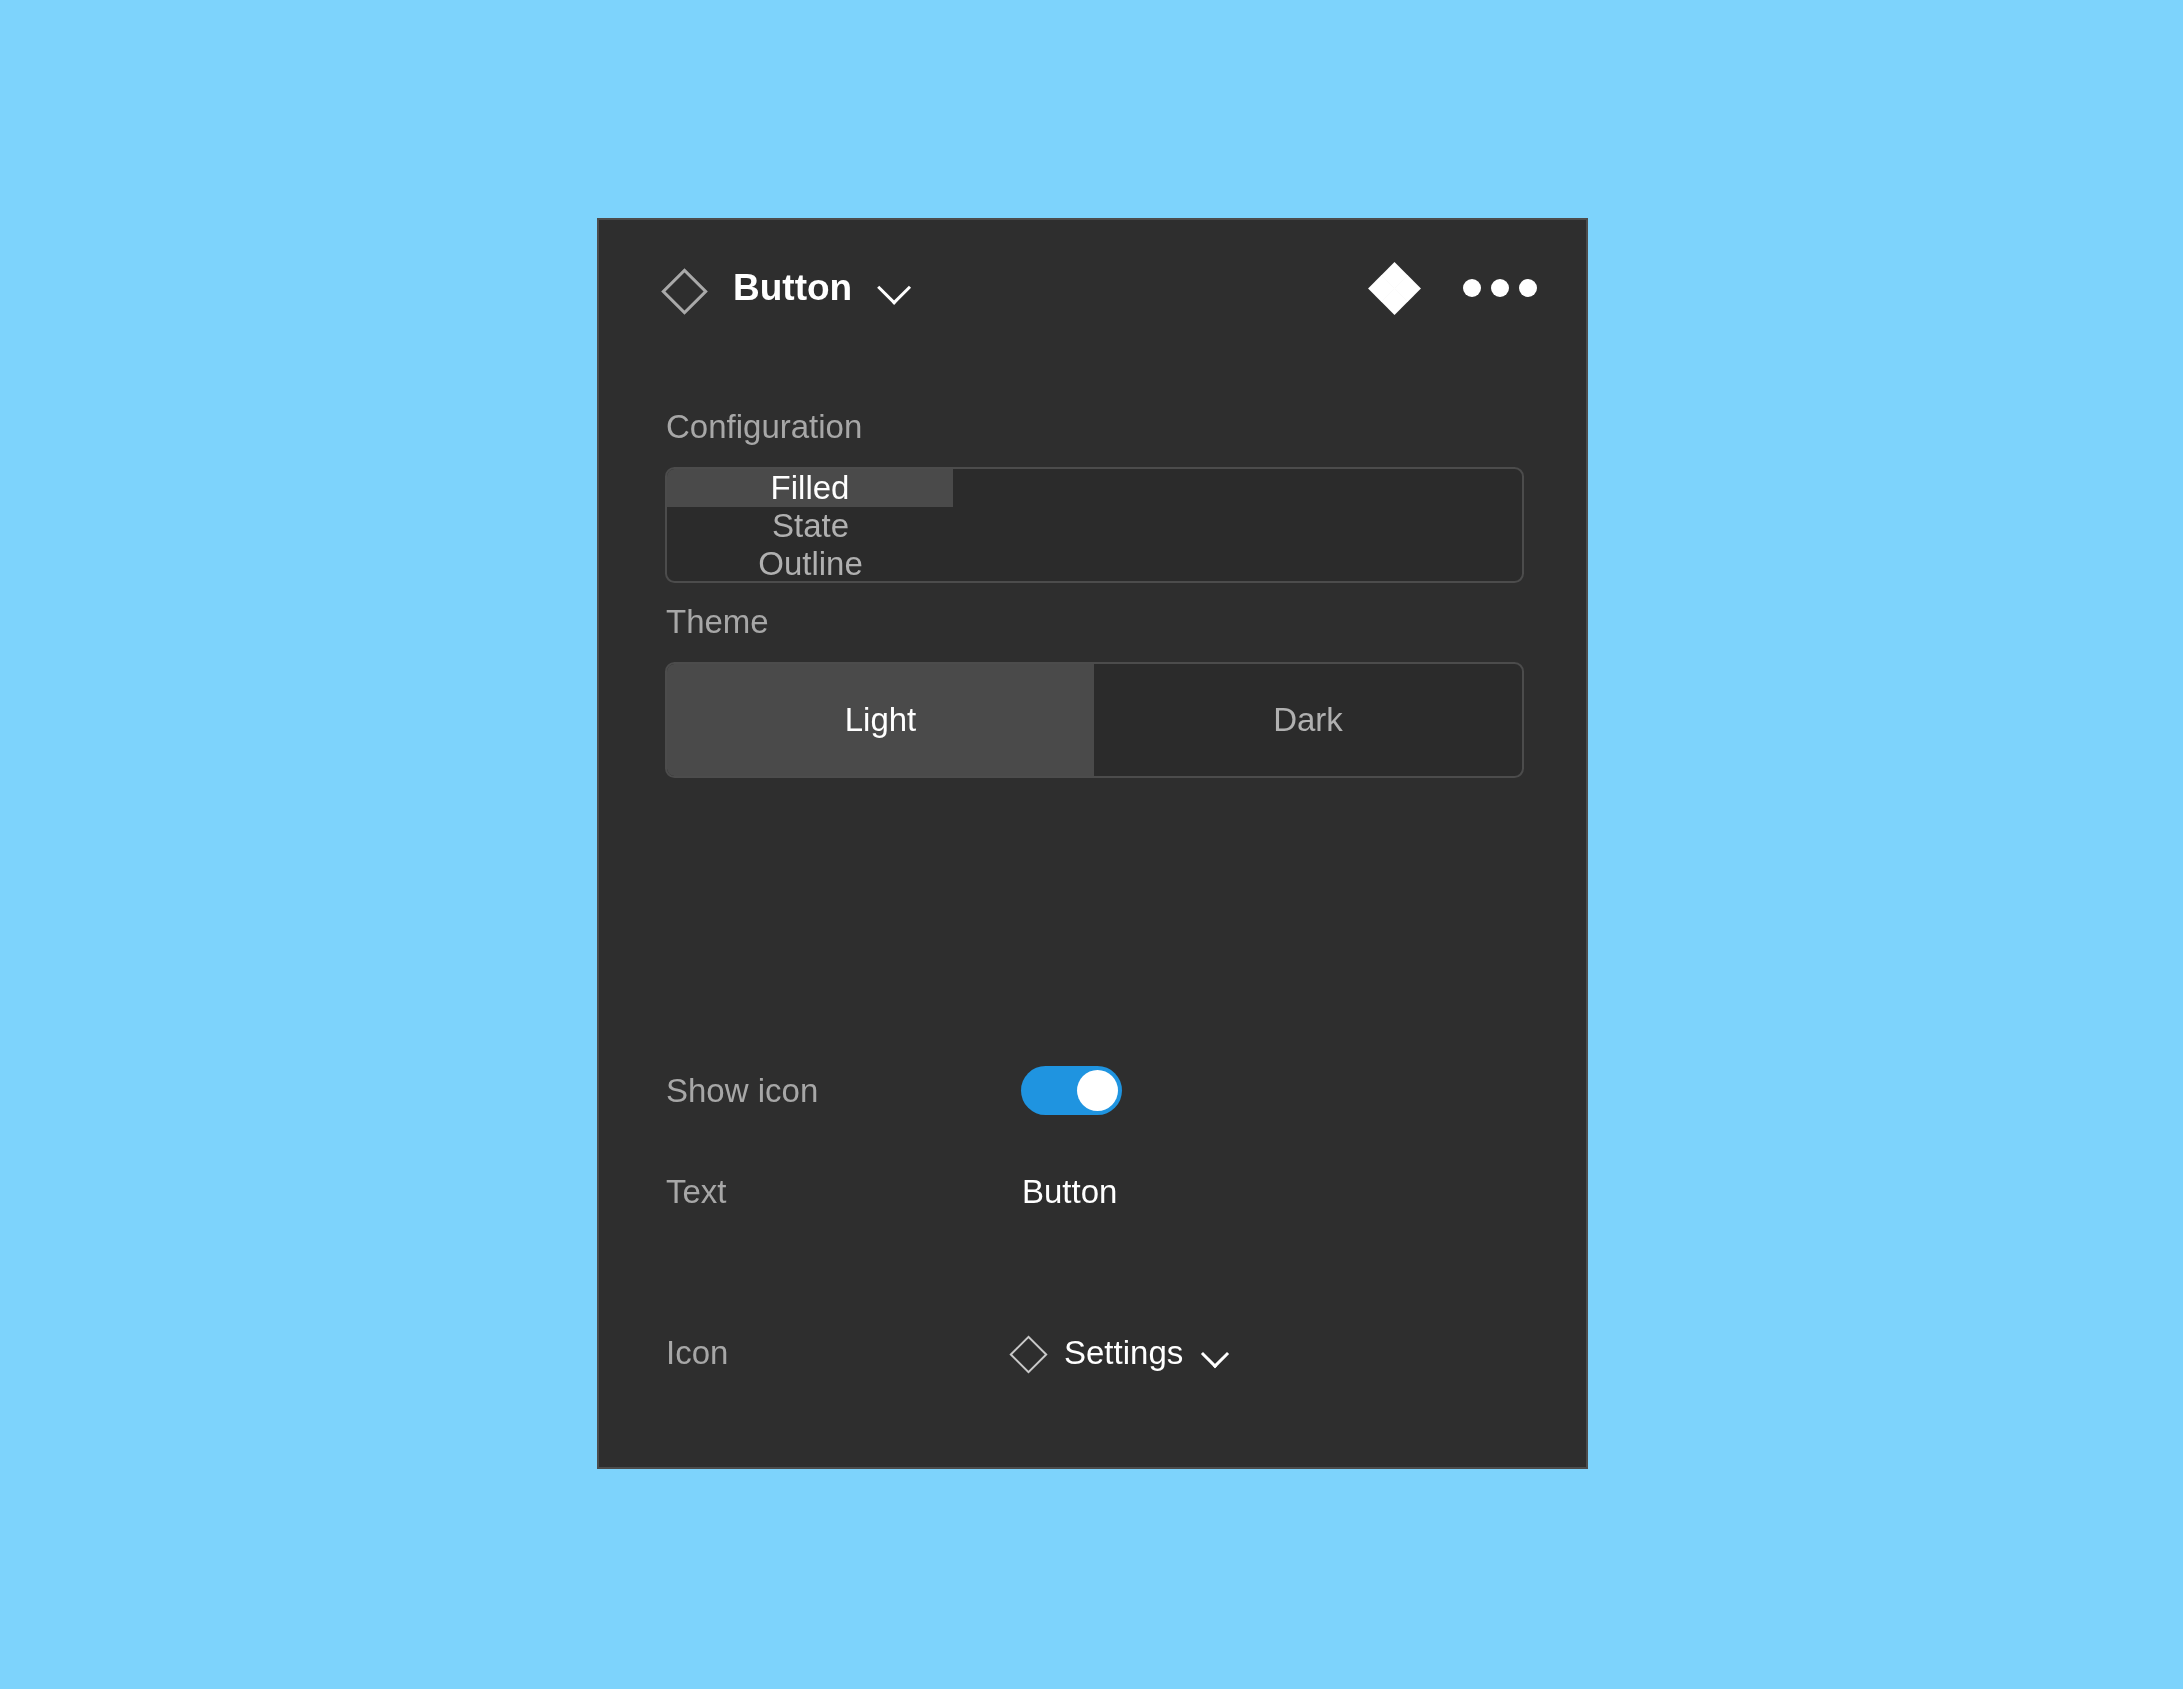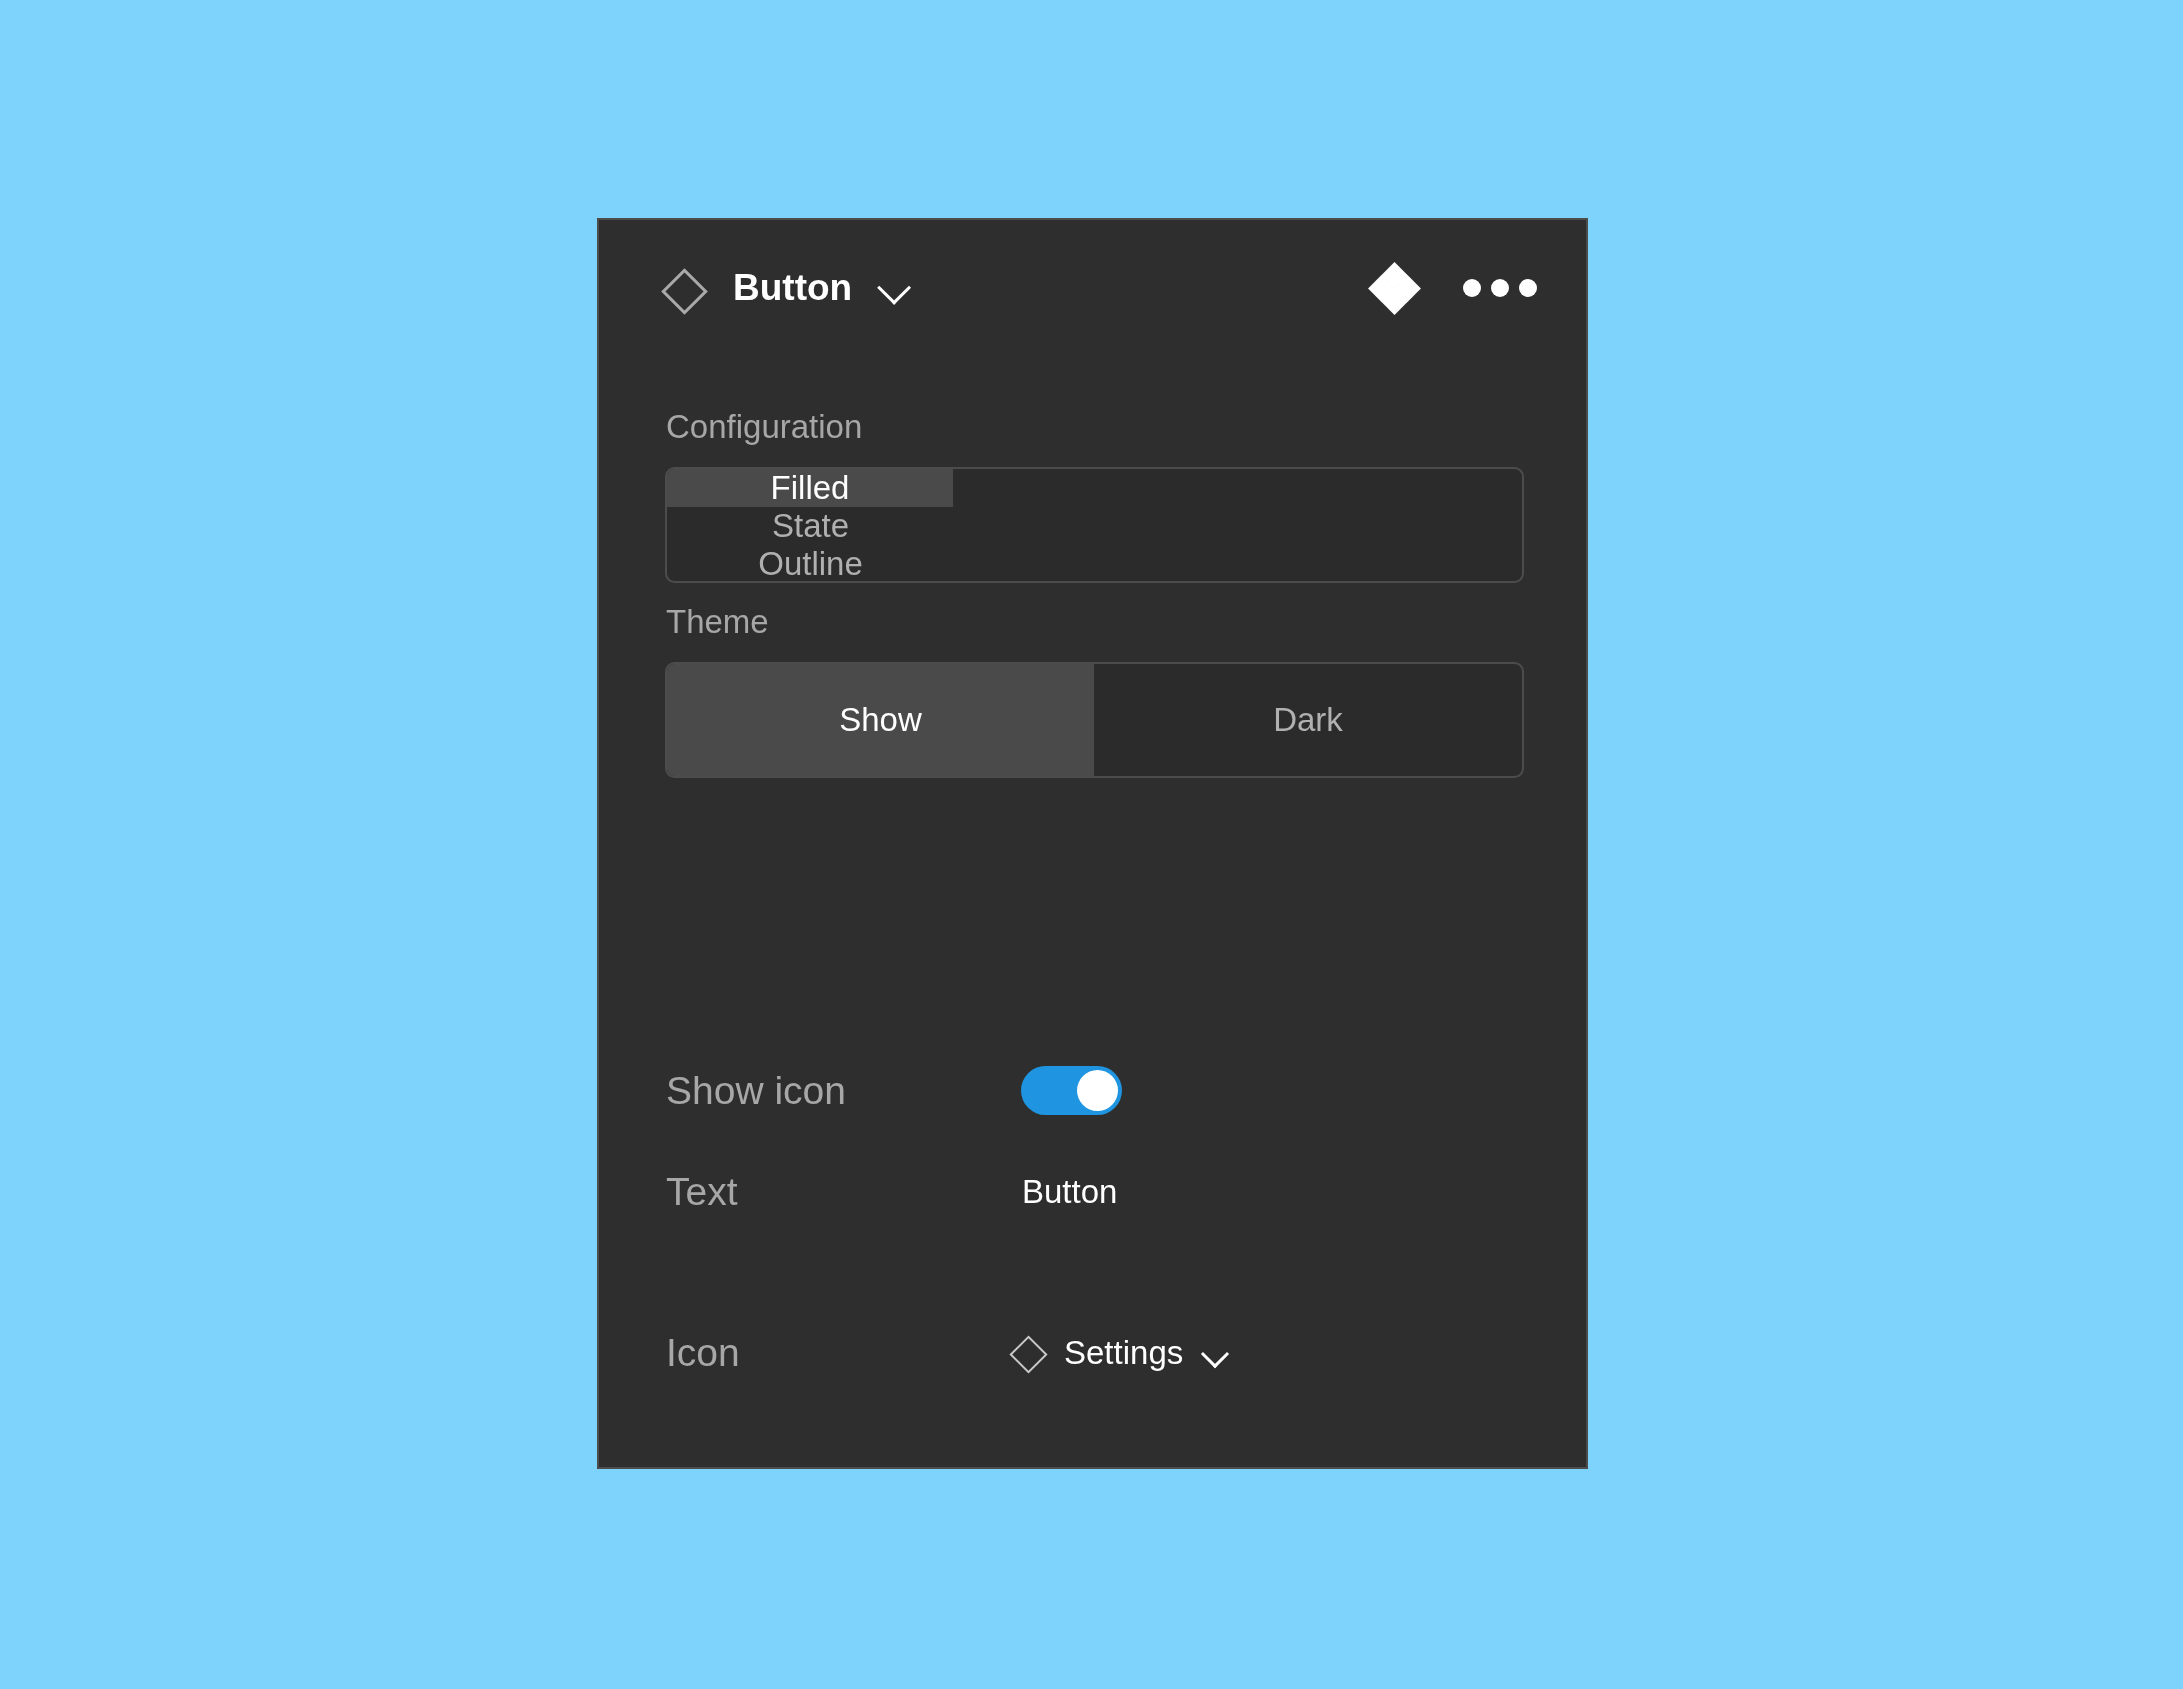--- a/index.html
+++ b/index.html
@@ -165,21 +165,21 @@
     position: absolute;
     left: 0;
     width: 100%;
     height: 55px;
     display: flex;
     align-items: center;
   }
   .row-label {
     position: absolute;
     left: 67px;
-    font-size: 39px;
+    font-size: 33px;
     color: #a7a7a7;
     white-space: nowrap;
   }
   .row-value {
     position: absolute;
     left: 423px;
     display: flex;
     align-items: center;
     font-size: 33px;
     color: #ffffff;
@@ -264,21 +264,21 @@
       <span class="row-label">State</span>
       <span class="row-value">
         <span>Default</span>
         <span class="chev chev-md"></span>
       </span>
     </div>
 
     <div class="group-label" style="top:383px;">Theme</div>
 
     <div class="seg" style="top:442px;">
-      <div class="seg-item active" style="width:429px;">Show</div>
+      <div class="seg-item active" style="width:429px;">Light</div>
       <div class="seg-item" style="width:430px;">Dark</div>
     </div>
 
     <div class="row" style="top:843px;">
       <span class="row-label">Show icon</span>
       <span class="toggle">
         <span class="knob"></span>
       </span>
     </div>
 

